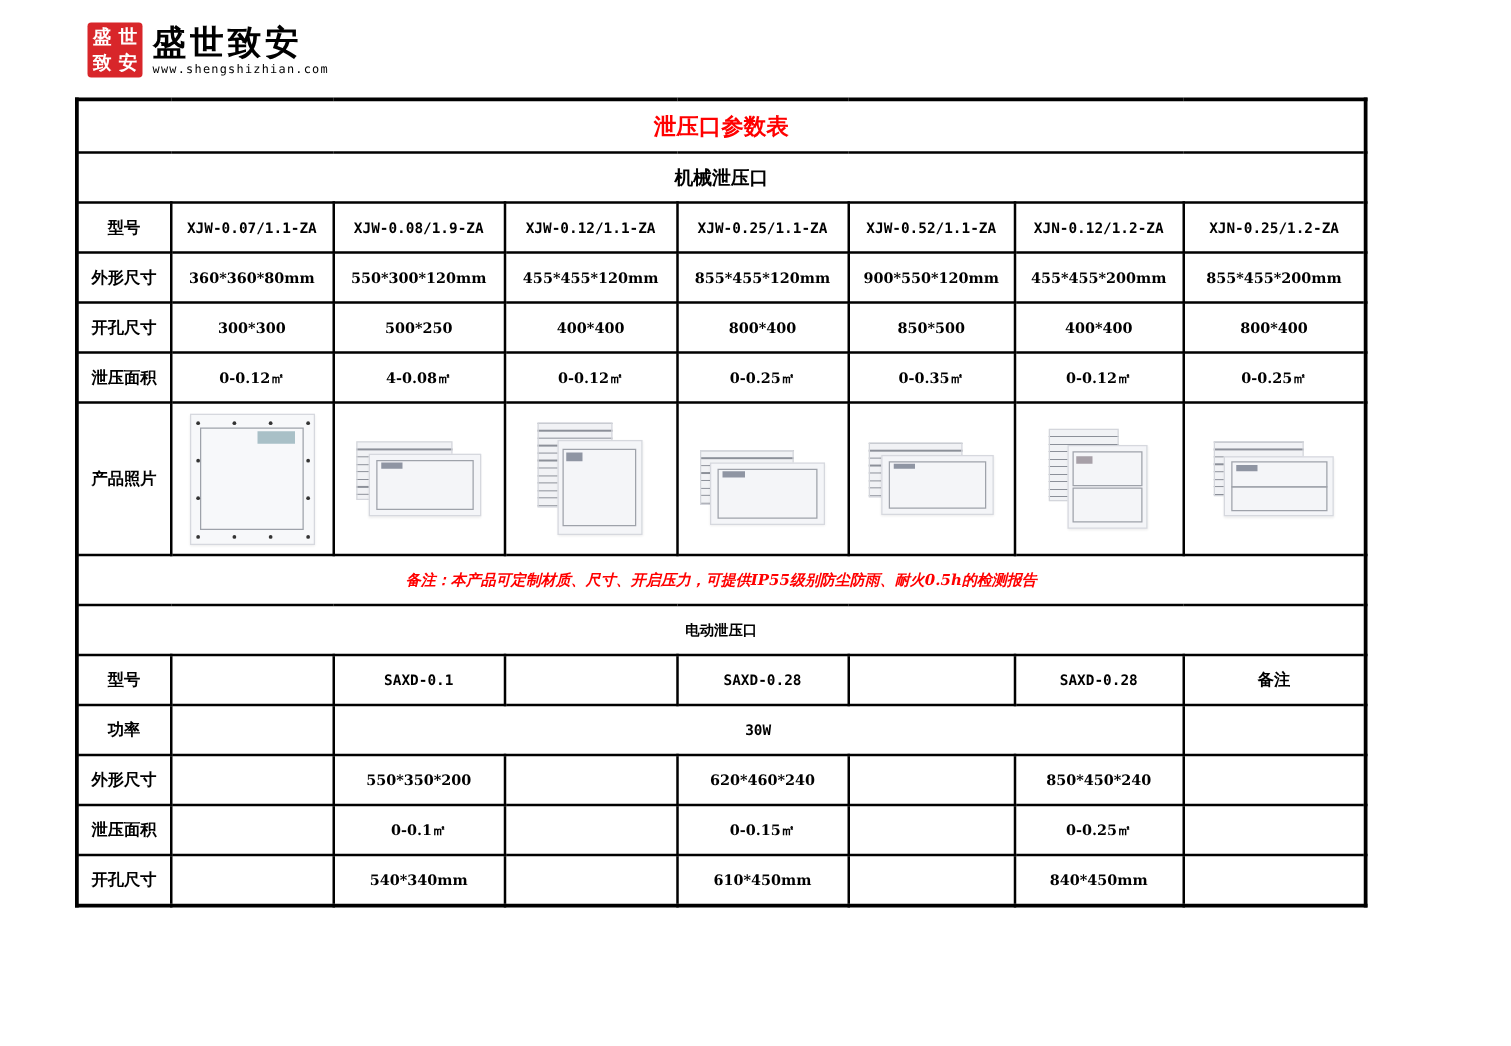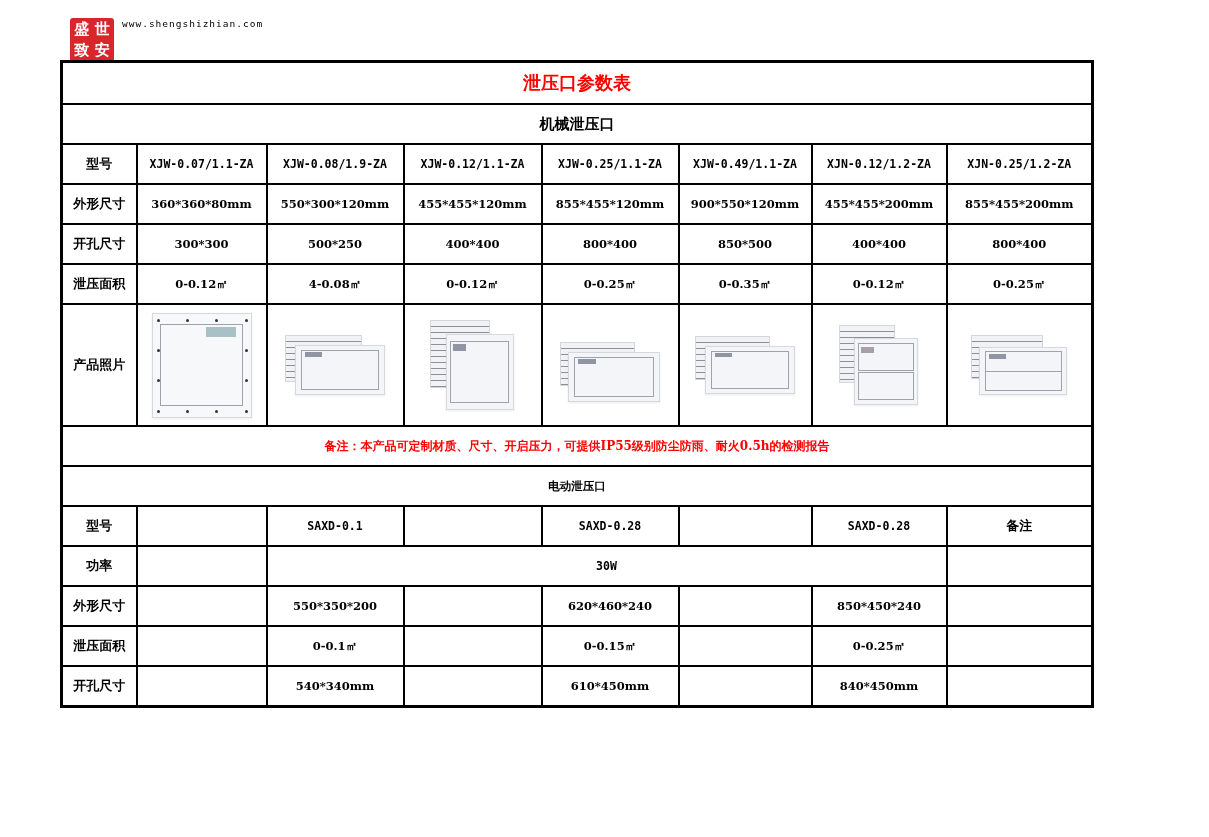--- a/index.html
+++ b/index.html
@@ -6,28 +6,28 @@
   body { width: 1209px; height: 837px; position: relative; overflow: hidden;
          font-family: "DejaVu Serif", "Liberation Serif", serif; color: #000; }
   .logo { position: absolute; left: 70px; top: 18px; height: 50px; display: flex; align-items: flex-start; }
   .seal { width: 44px; height: 44px; background: #d8262a; border-radius: 3px; position: relative;
           display: grid; grid-template-columns: 1fr 1fr; grid-template-rows: 1fr 1fr; padding: 2px; box-sizing: border-box; gap: 1px; }
   .seal span { color: #fff; font-size: 15px; line-height: 19px; text-align: center; font-family: "DejaVu Serif", serif; font-weight: bold; }
   .brand { margin-left: 8px; display: flex; flex-direction: column; }
   .brand-name { font-size: 27px; letter-spacing: 3px; line-height: 30px; font-family: "DejaVu Serif", serif; font-weight: bold; margin-top: 2px; }
   .brand-url { font-size: 9.5px; letter-spacing: 1px; font-family: "DejaVu Sans Mono", monospace; line-height: 12px; }
 
-  table.spec { position: absolute; left: 60px; top: 60px; border-collapse: collapse; table-layout: fixed;
+  table.spec { position: absolute; left: 60px; top: 78px; border-collapse: collapse; table-layout: fixed;
                width: 1031px; border: 3px solid #000; }
   table.spec td { border: 2px solid #000; text-align: center; vertical-align: middle; padding: 0;
                   font-size: 11.5px; font-weight: bold; height: 38px; overflow: hidden; white-space: nowrap; }
   td.title { color: #ff0000; font-size: 18px !important; height: 40px !important; }
   td.sub { font-size: 15px !important; }
   td.label { font-size: 13px !important; }
-  td.note { color: #ff0000; font-size: 12px !important; }
+  td.note { color: #ff0000; font-size: 12px !important; font-style: italic; }
   td.photo-cell { height: 120px !important; }
   .mono { font-family: "DejaVu Sans Mono", "Liberation Mono", monospace; font-size: 11px; }
 
   
   .ph { position: relative; margin: 0 auto; }
   .panel { position: absolute; background: #f4f5f8; border: 1px solid #d6d8de; box-shadow: 0 1px 2px rgba(0,0,0,0.08); }
   .panel .inner { position: absolute; left: 6%; right: 6%; top: 8%; bottom: 8%; border: 1px solid #9ea2aa; }
   .panel .lbl { position: absolute; left: 10%; top: 12%; width: 20%; height: 10%; background: #8f95a3; }
   .louver { position: absolute; background: #f1f2f5; border: 1px solid #d4d6dc;
             background-image: repeating-linear-gradient(to bottom, transparent 0 5px, #8c9099 5px 6px); }
@@ -37,20 +37,21 @@
 <body>
 
 <div class="logo">
   <div class="seal">
     <span>盛</span>
     <span>世</span>
     <span>致</span>
     <span>安</span>
   </div>
   <div class="brand">
+    <div class="brand-name">盛世致安</div>
     <div class="brand-url">www.shengshizhian.com</div>
   </div>
 </div>
 
 <table class="spec">
   <colgroup>
     <col style="width:75px">
       <col style="width:130px">
       <col style="width:137px">
       <col style="width:138px">
@@ -66,21 +67,21 @@
   <tr>
     <td colspan="8" class="sub">机械泄压口</td>
   </tr>
 
   <tr>
     <td class="label">型号</td>
     <td class="mono">XJW-0.07/1.1-ZA</td>
     <td class="mono">XJW-0.08/1.9-ZA</td>
     <td class="mono">XJW-0.12/1.1-ZA</td>
     <td class="mono">XJW-0.25/1.1-ZA</td>
-    <td class="mono">XJW-0.49/1.1-ZA</td>
+    <td class="mono">XJW-0.52/1.1-ZA</td>
     <td class="mono">XJN-0.12/1.2-ZA</td>
     <td class="mono">XJN-0.25/1.2-ZA</td>
   </tr>
 
   <tr>
     <td class="label">外形尺寸</td>
     <td>360*360*80mm</td>
     <td>550*300*120mm</td>
     <td>455*455*120mm</td>
     <td>855*455*120mm</td>

